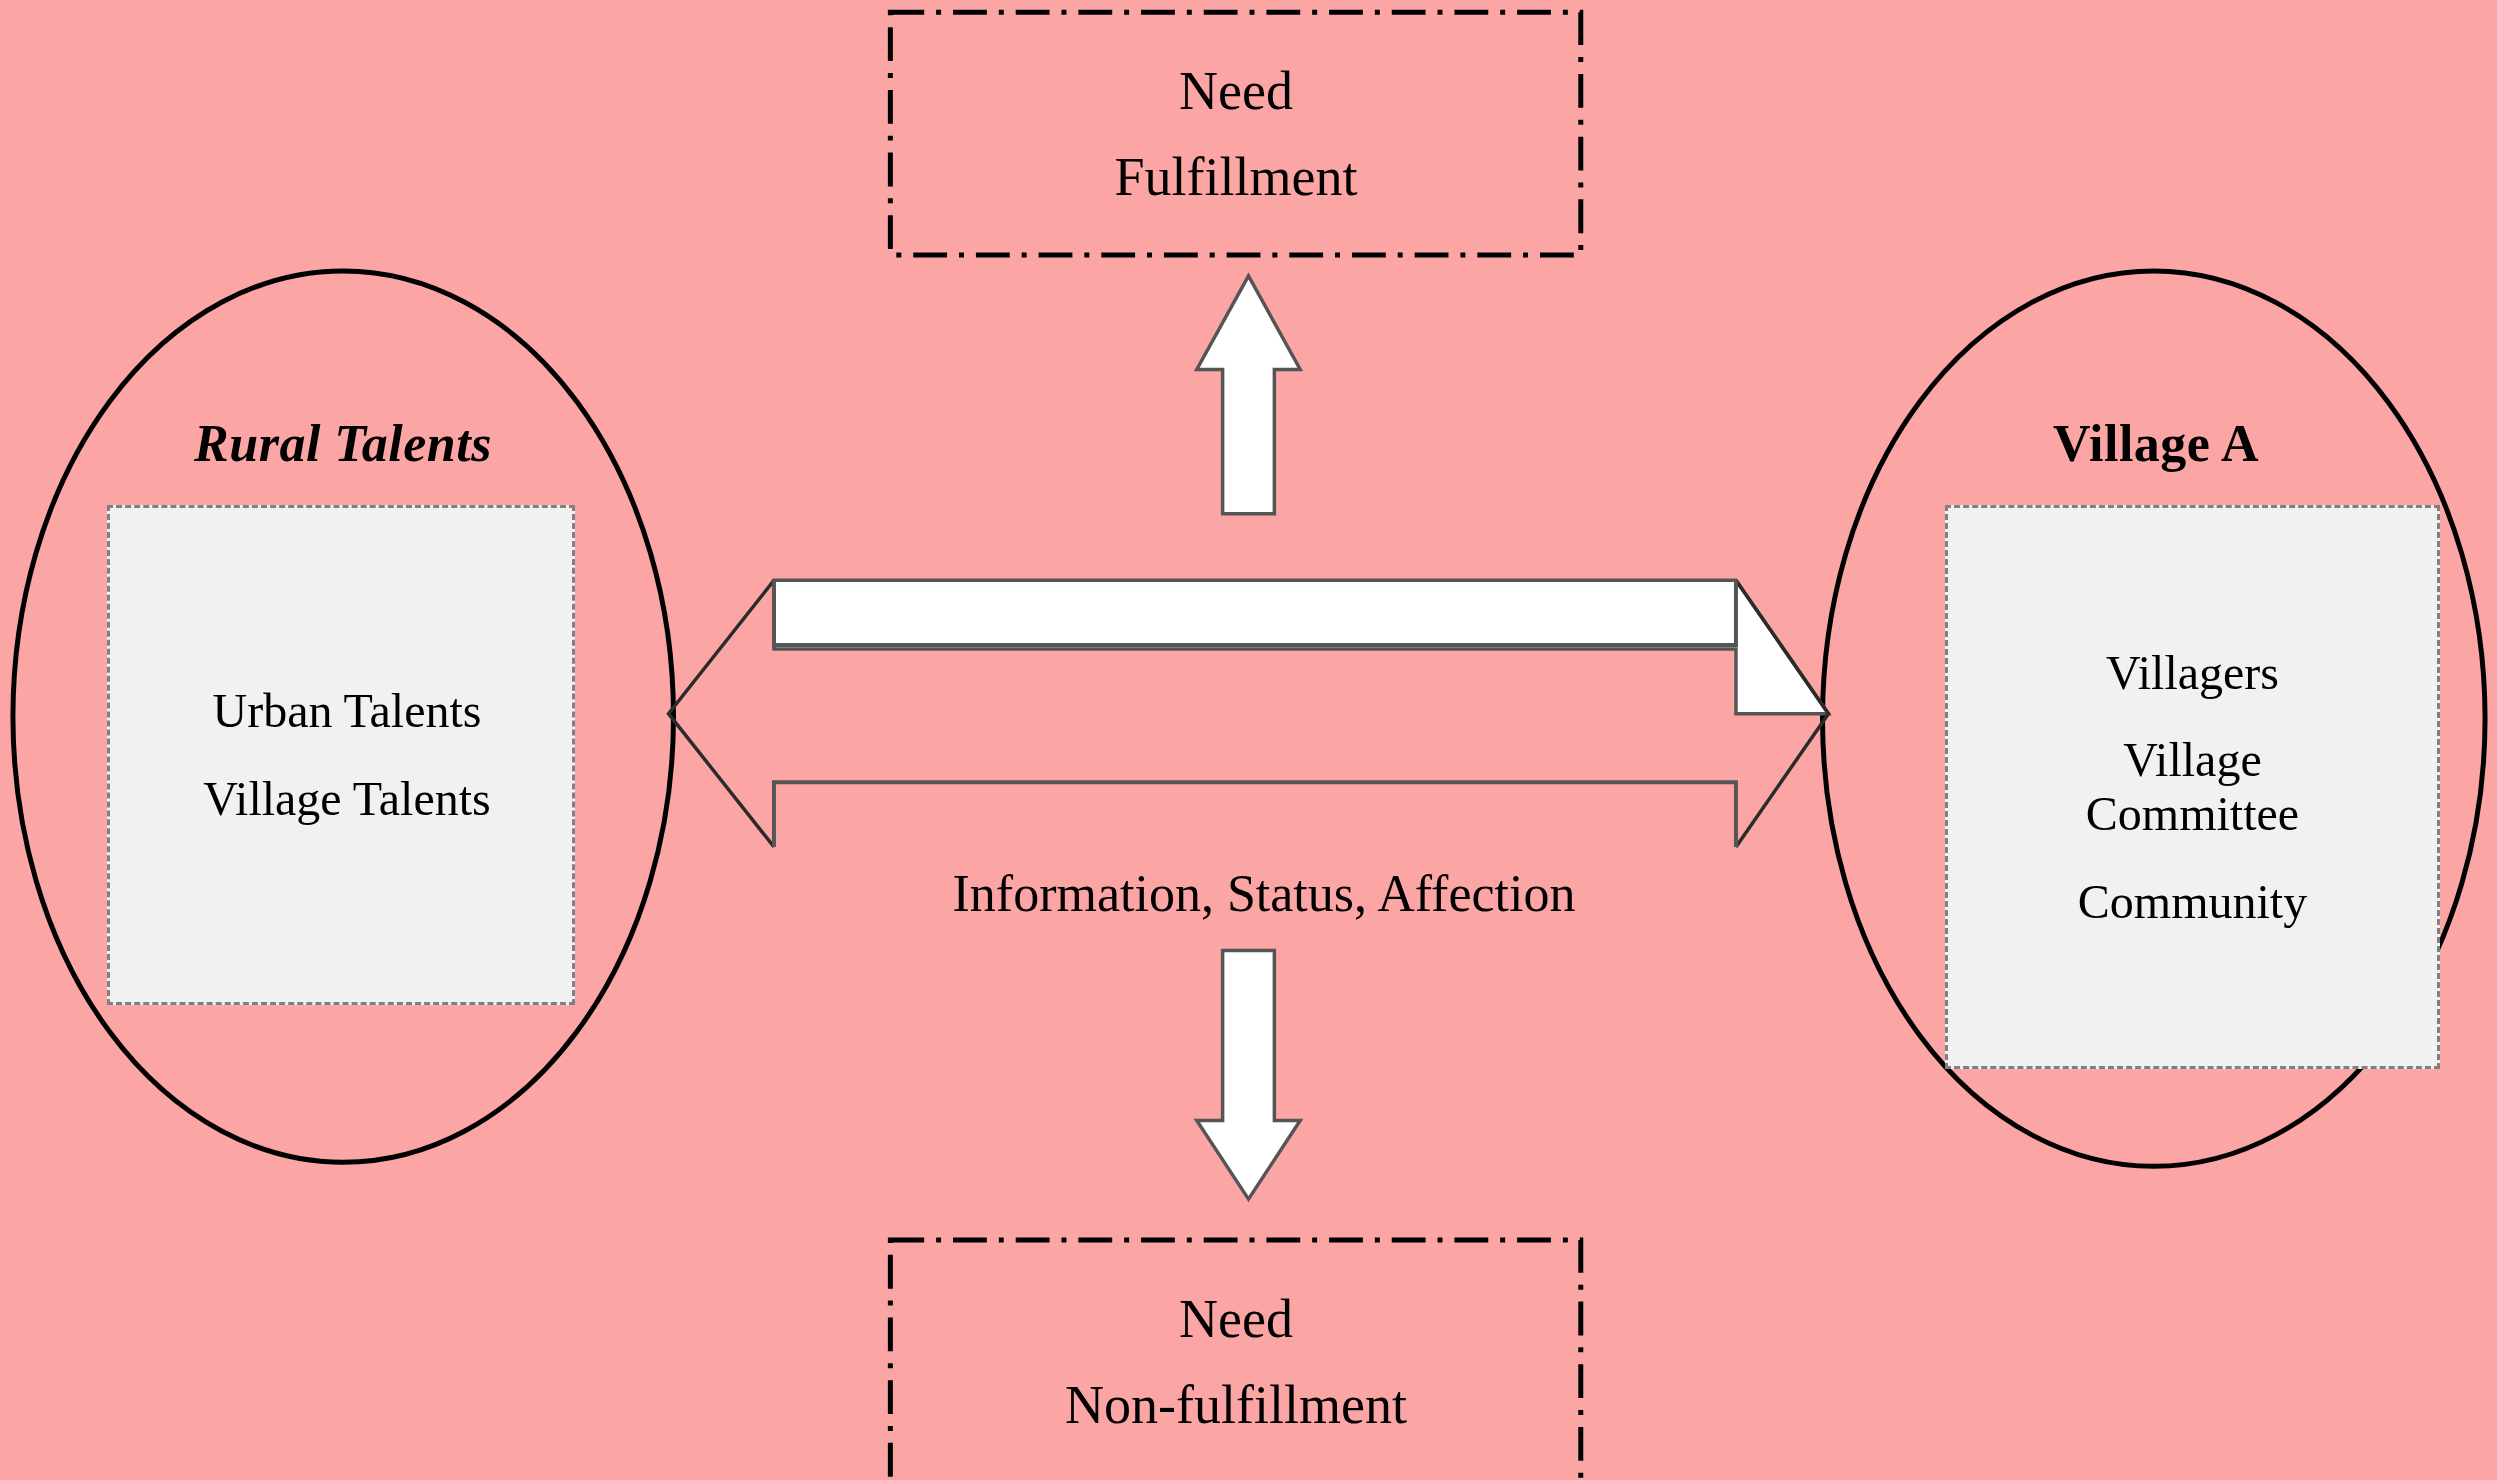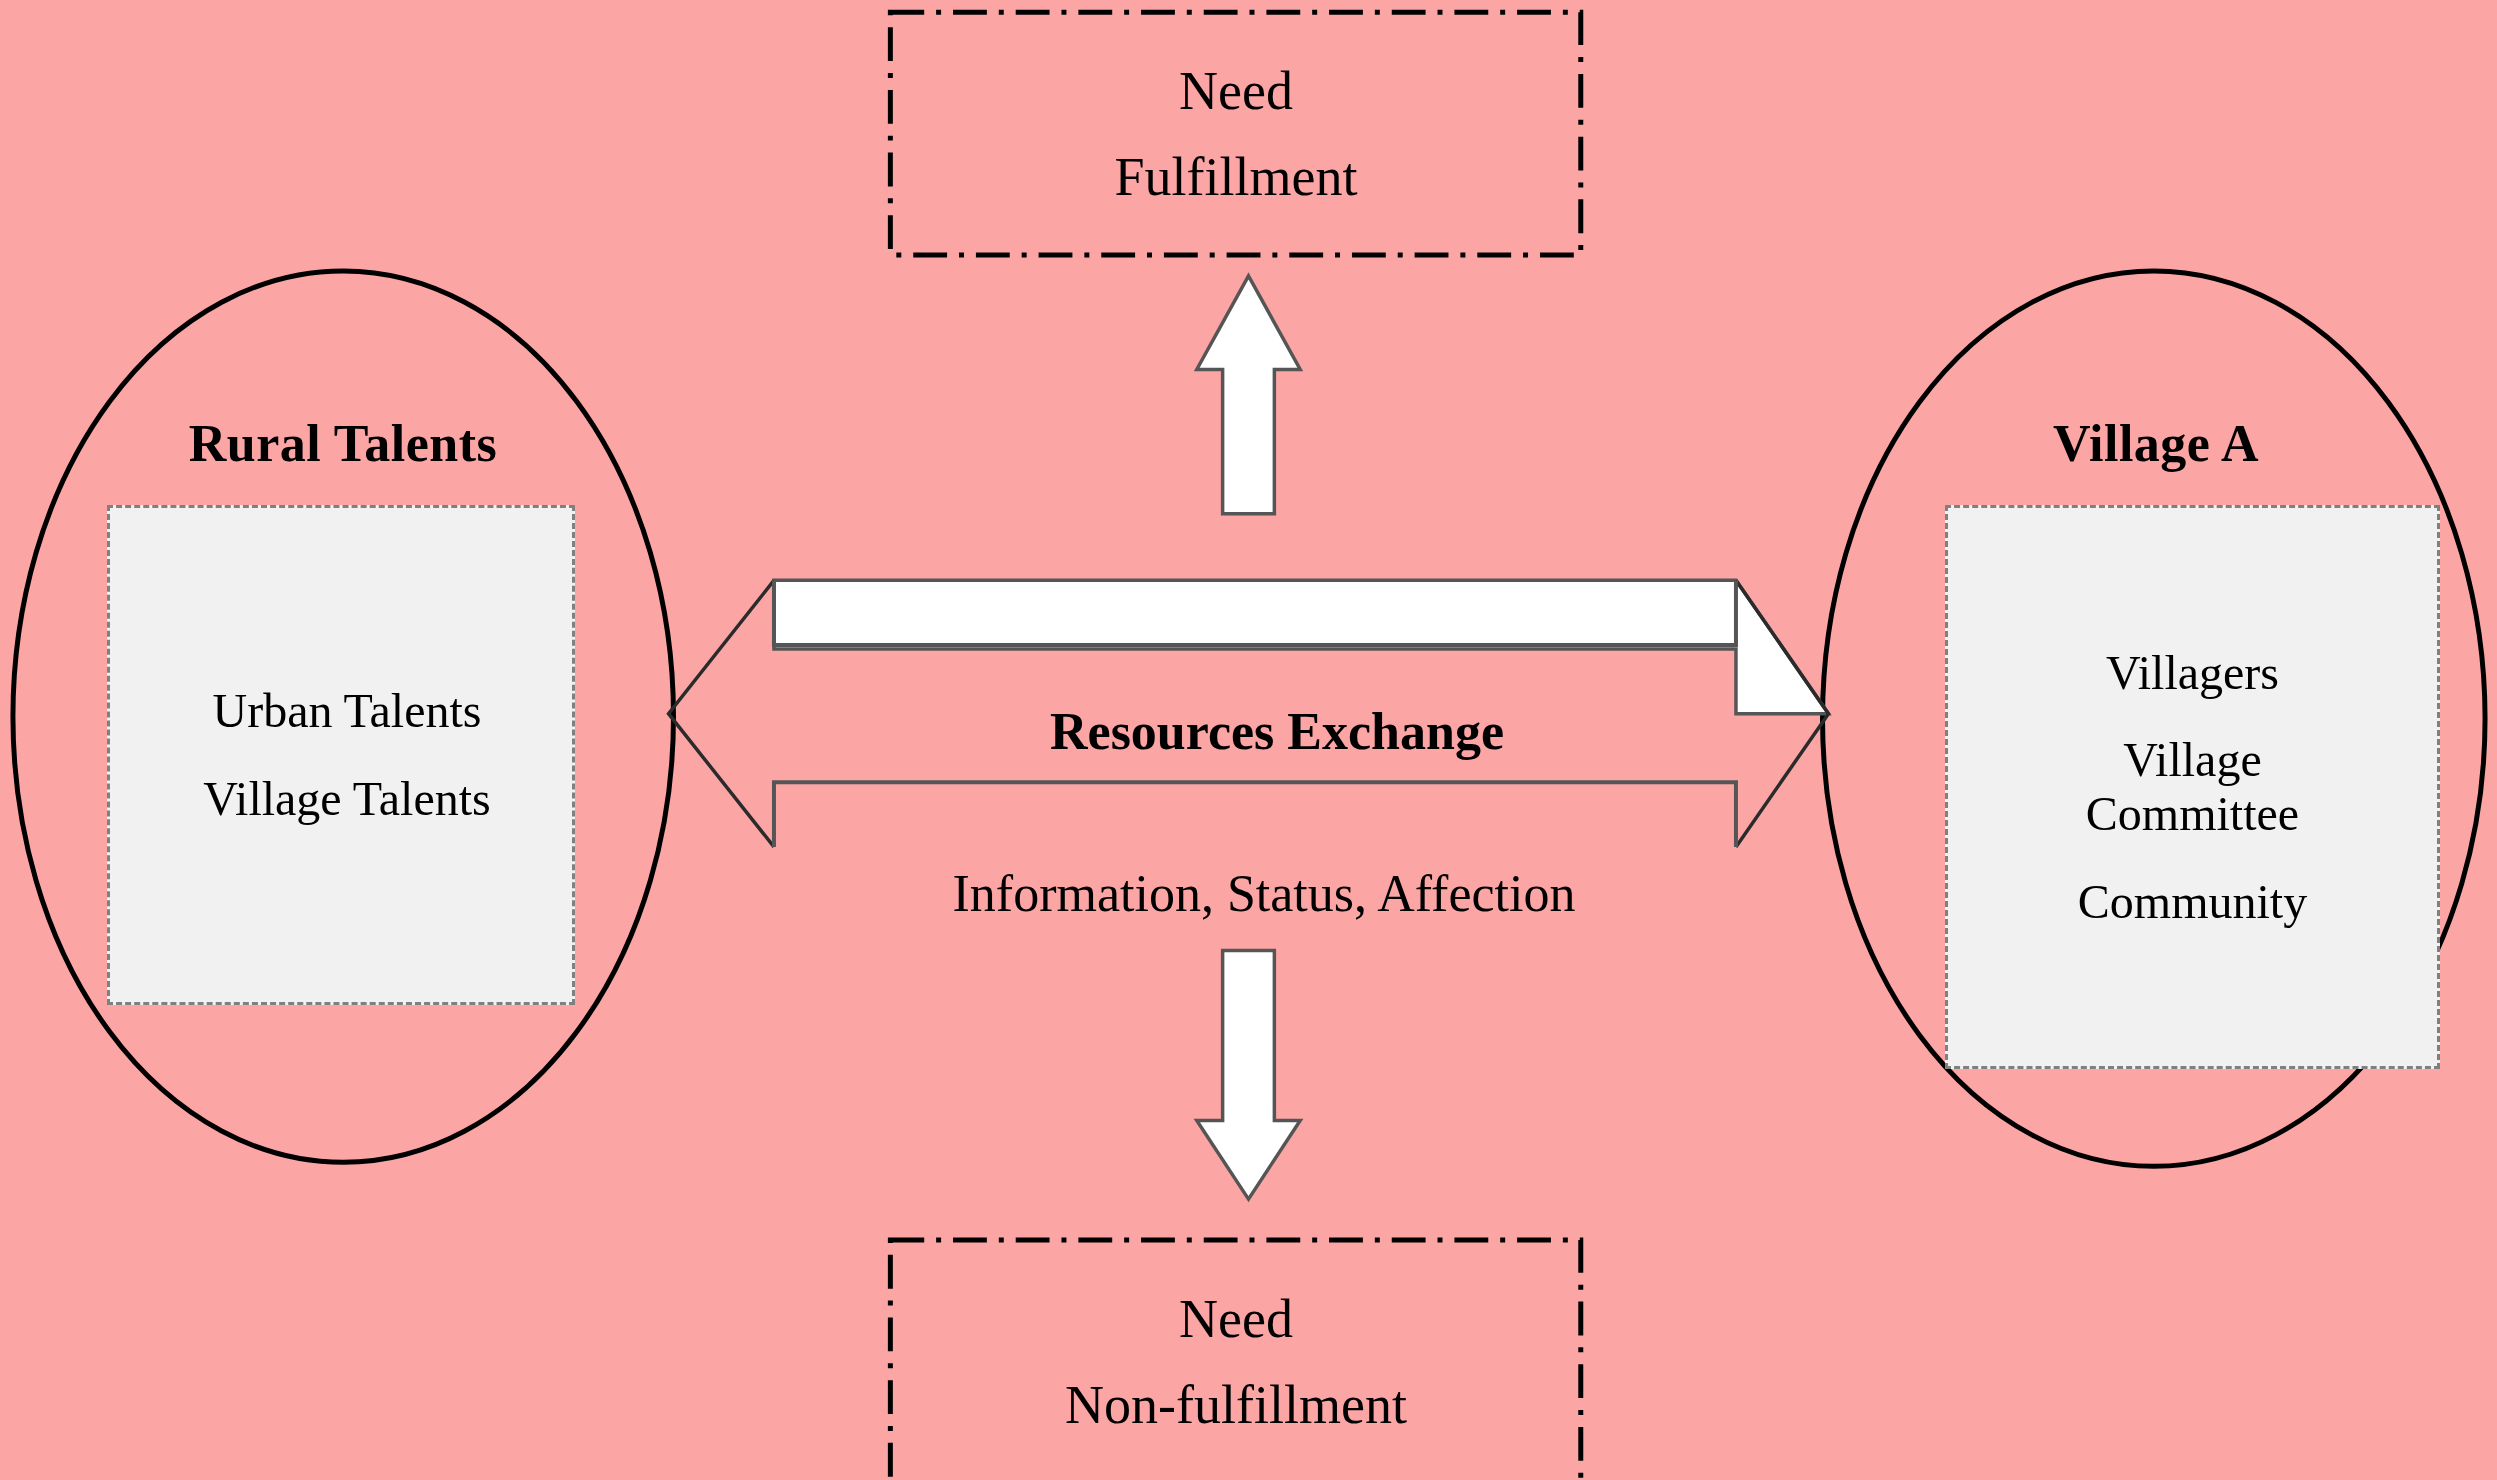--- a/index.html
+++ b/index.html
@@ -134,35 +134,34 @@
   <div class="outcome-box" id="need-fulfillment">
     <div class="line l1">Need</div>
     <div class="line l2">Fulfillment</div>
   </div>
 
   <div class="outcome-box" id="need-nonfulfillment">
     <div class="line l1">Need</div>
     <div class="line l2">Non-fulfillment</div>
   </div>
 
-  <div class="txt centered entity-title" style="left:343px; top:418px;">Rural Talents</div>
+  <div class="txt centered entity-title" style="left:343px; top:418px;font-style:italic;">Rural Talents</div>
 
   <div class="inner-box" id="rural-inner">
     <div class="item">Urban Talents</div>
     <div class="item">Village Talents</div>
   </div>
 
   <div class="txt centered entity-title" style="left:2156px; top:418px;">Village A</div>
 
   <div class="inner-box" id="village-inner">
     <div class="item">Villagers</div>
     <div class="item">Village
 Committee</div>
     <div class="item">Community</div>
   </div>
 
 
-  <div class="txt centered" id="label-resources">Resources Exchange</div>
 
   <div class="txt centered" id="label-info">Information, Status, Affection</div>
 
 </div>
 
 
 </body></html>

